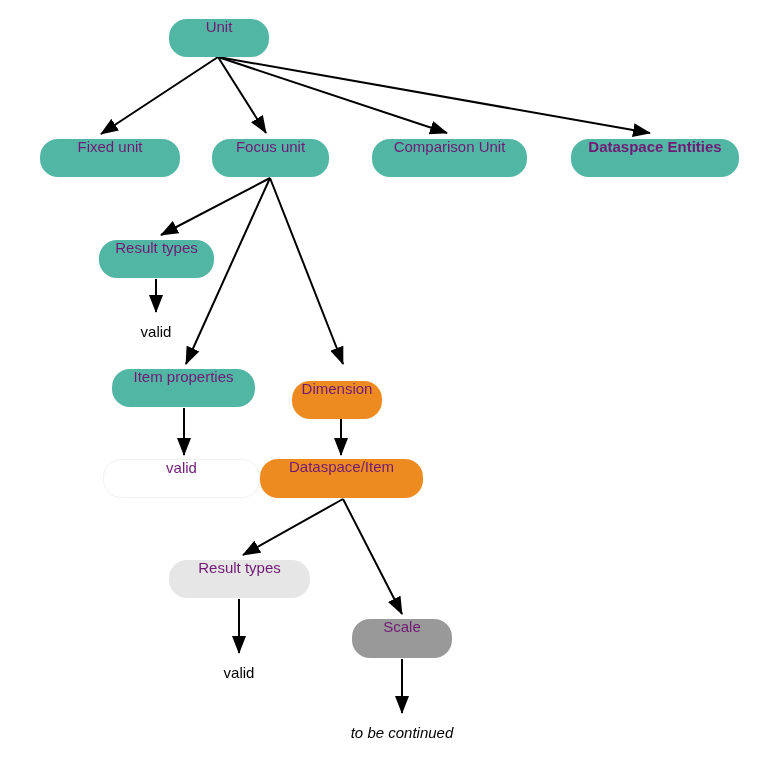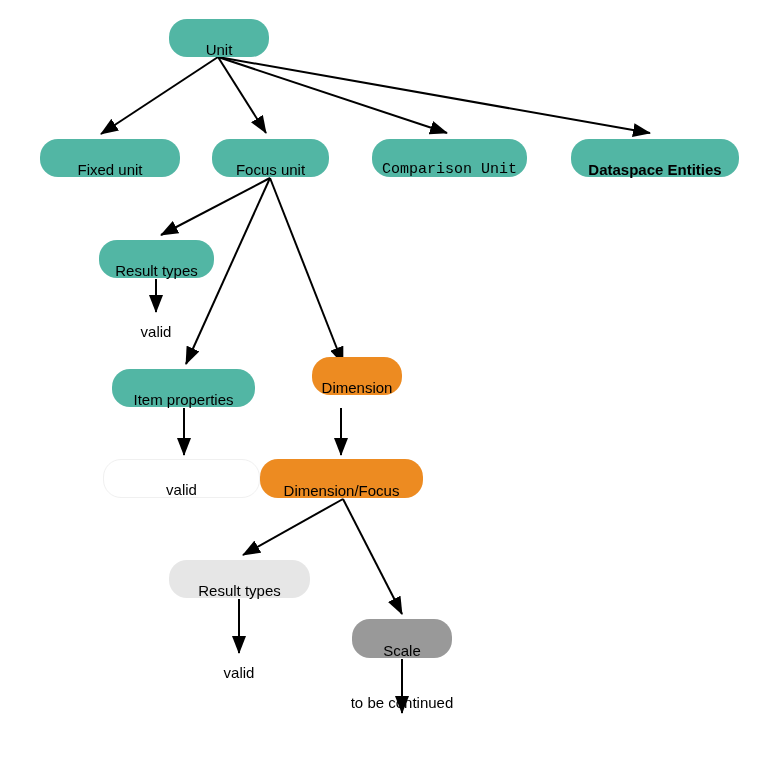--- a/index.html
+++ b/index.html
@@ -22,24 +22,24 @@
     left: 0;
     top: 0;
     width: 764px;
     height: 762px;
     pointer-events: none;
   }
   .node {
     position: absolute;
     box-sizing: border-box;
     display: flex;
-    align-items: flex-end;
+    align-items: flex-start;
     justify-content: center;
     font-size: 15px;
-    color: #000000;
+    color: #701a75;
     line-height: 1;
     white-space: nowrap;
     border-radius: 18px;
   }
   .node.teal   { background: #52b6a4; }
   .node.orange { background: #ed8b21; }
   .node.gray   { background: #999999; }
   .node.ltgray { background: #e6e6e6; }
   .node.white  { background: #ffffff; border: 1px solid #f0f0f0; }
   .label {
@@ -85,47 +85,47 @@
   <div id="node-layer">
       <div class="node teal" style="left: 169px; top: 19px; width: 100px; height: 38px;">
         <span>Unit</span>
       </div>
       <div class="node teal" style="left: 30px; top: 139px; width: 140px; height: 38px; margin-left: 10px;">
         <span>Fixed unit</span>
       </div>
       <div class="node teal" style="left: 212px; top: 139px; width: 117px; height: 38px;">
         <span>Focus unit</span>
       </div>
-      <div class="node teal" style="left: 372px; top: 139px; width: 155px; height: 38px; font-family: Liberation Mono, monospace;">
+      <div class="node teal" style="left: 372px; top: 139px; width: 155px; height: 38px;">
         <span>Comparison Unit</span>
       </div>
       <div class="node teal" style="left: 571px; top: 139px; width: 168px; height: 38px; font-weight: bold;">
         <span>Dataspace Entities</span>
       </div>
       <div class="node teal" style="left: 99px; top: 240px; width: 115px; height: 38px;">
         <span>Result types</span>
       </div>
       <div class="node teal" style="left: 112px; top: 369px; width: 143px; height: 38px;">
         <span>Item properties</span>
       </div>
-      <div class="node orange" style="left: 292px; top: 357px; width: 90px; height: 38px; margin-left: 20px;">
+      <div class="node orange" style="left: 292px; top: 381px; width: 90px; height: 38px;">
         <span>Dimension</span>
       </div>
       <div class="node white" style="left: 103px; top: 459px; width: 157px; height: 39px;">
         <span>valid</span>
       </div>
       <div class="node orange" style="left: 260px; top: 459px; width: 163px; height: 39px;">
-        <span>Dimension/Focus</span>
+        <span>Dataspace/Item</span>
       </div>
       <div class="node ltgray" style="left: 169px; top: 560px; width: 141px; height: 38px;">
         <span>Result types</span>
       </div>
       <div class="node gray" style="left: 352px; top: 619px; width: 100px; height: 39px;">
         <span>Scale</span>
       </div>
     </div>
   <div id="label-layer">
       <div class="label" style="left: 130px; top: 322px; width: 52px; height: 18px;">valid</div>
       <div class="label" style="left: 213px; top: 663px; width: 52px; height: 18px;">valid</div>
-      <div class="label" style="left: 338px; top: 693px; width: 128px; height: 18px;">to be continued</div>
+      <div class="label" style="left: 338px; top: 723px; width: 128px; height: 18px; font-style: italic;">to be continued</div>
     </div>
 
 </div>
 
 </body></html>

